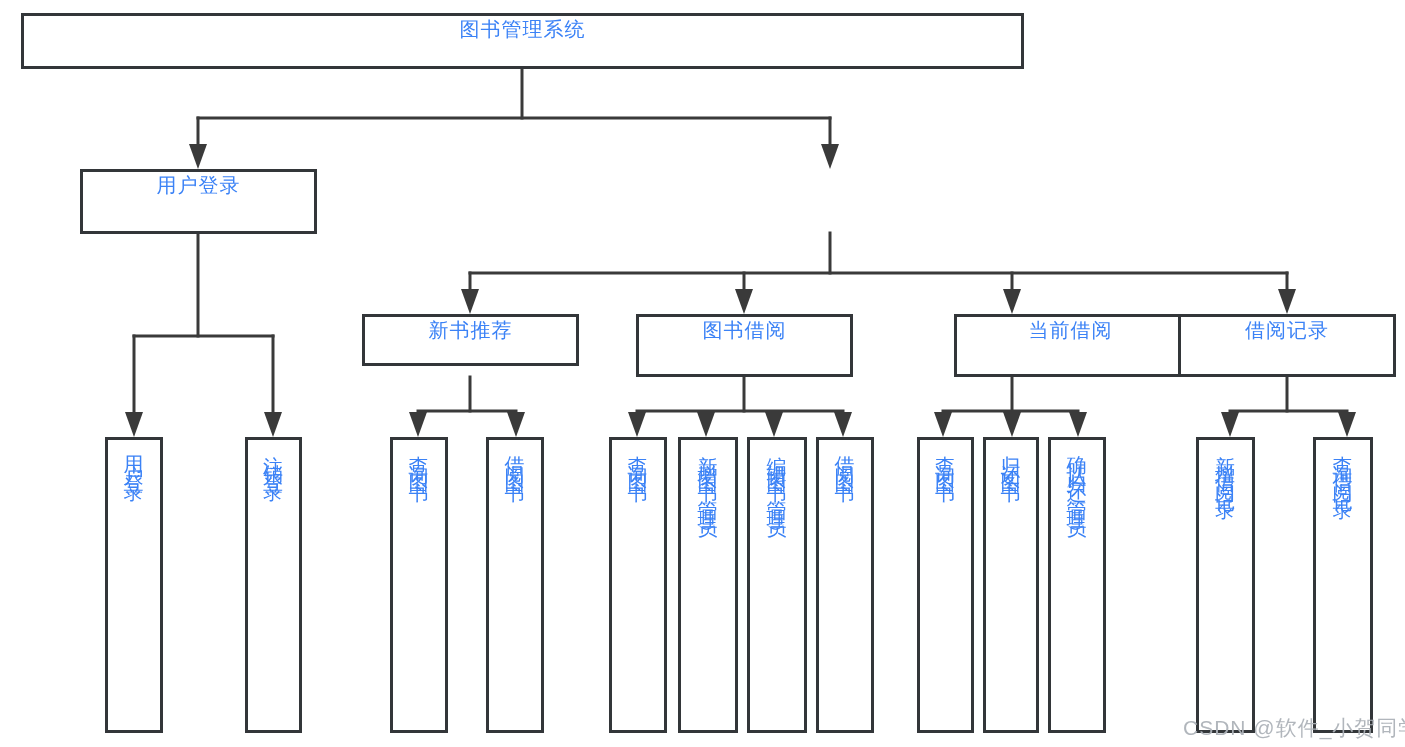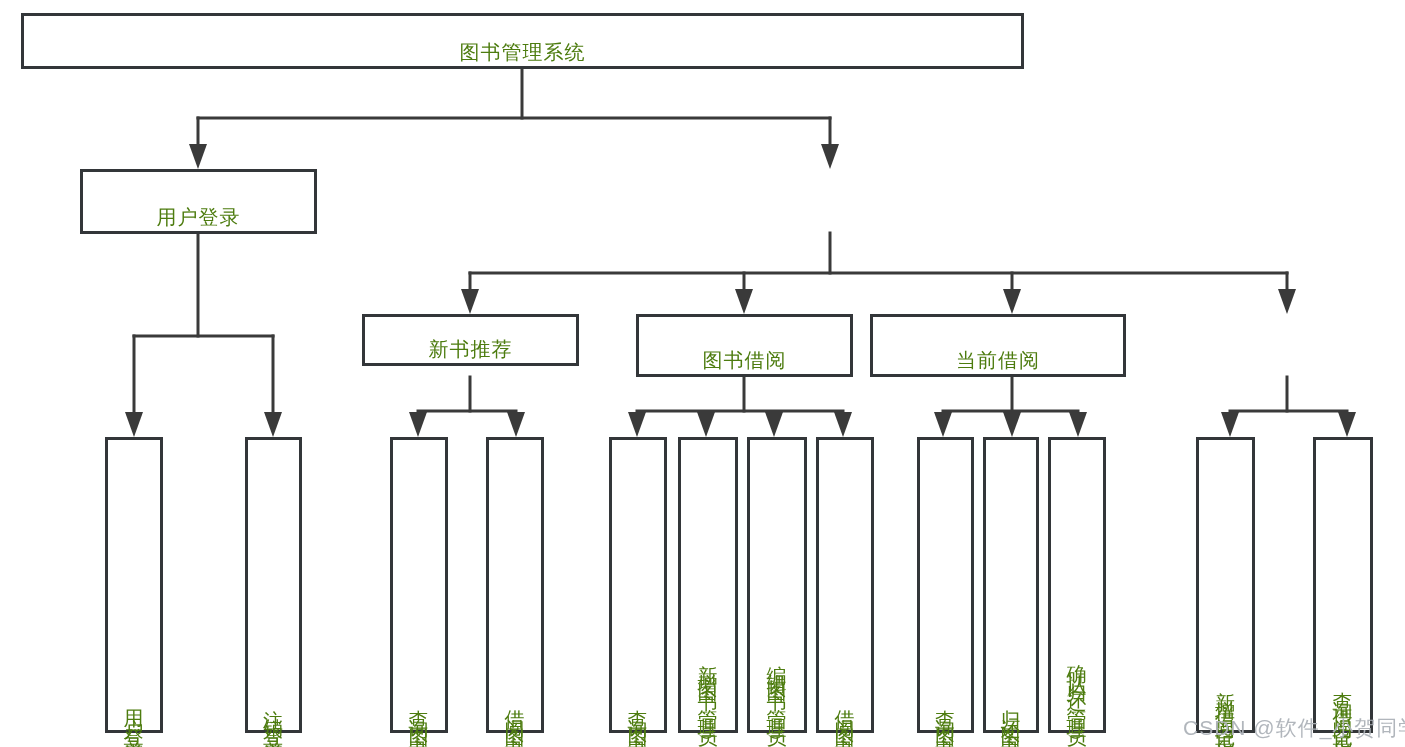--- a/index.html
+++ b/index.html
@@ -16,23 +16,23 @@
     left: 0; top: 0;
     width: 1405px; height: 747px;
     pointer-events: none;
   }
   .node {
     position: absolute;
     box-sizing: border-box;
     border: 3px solid #333639;
     background: #ffffff;
     display: flex;
-    align-items: flex-end;
+    align-items: flex-start;
     justify-content: center;
-    color: #4d7c0f;
+    color: #3b82f6;
     font-size: 20px;
     letter-spacing: 1px;
     z-index: 2;
   }
   .node.vert span {
     writing-mode: vertical-rl;
     text-orientation: mixed;
     letter-spacing: 9px;
     line-height: 1;
     white-space: nowrap;
@@ -125,22 +125,25 @@
   <div class="node" style="left:80px; top:169px; width:237px; height:65px;">
     <span>用户登录</span>
   </div>
 
   <div class="node" style="left:362px; top:314px; width:217px; height:52px;">
     <span>新书推荐</span>
   </div>
   <div class="node" style="left:636px; top:314px; width:217px; height:63px;">
     <span>图书借阅</span>
   </div>
-  <div class="node" style="left:870px; top:314px; width:256px; height:63px;">
+  <div class="node" style="left:954px; top:314px; width:233px; height:63px;">
     <span>当前借阅</span>
+  </div>
+  <div class="node" style="left:1178px; top:314px; width:218px; height:63px;">
+    <span>借阅记录</span>
   </div>
 
   <div class="node vert" style="left:105px; top:437px; width:58px; height:296px;">
     <span>用户登录</span>
   </div>
   <div class="node vert" style="left:245px; top:437px; width:57px; height:296px;">
     <span>注销登录</span>
   </div>
 
   <div class="node vert" style="left:390px; top:437px; width:58px; height:296px;">

